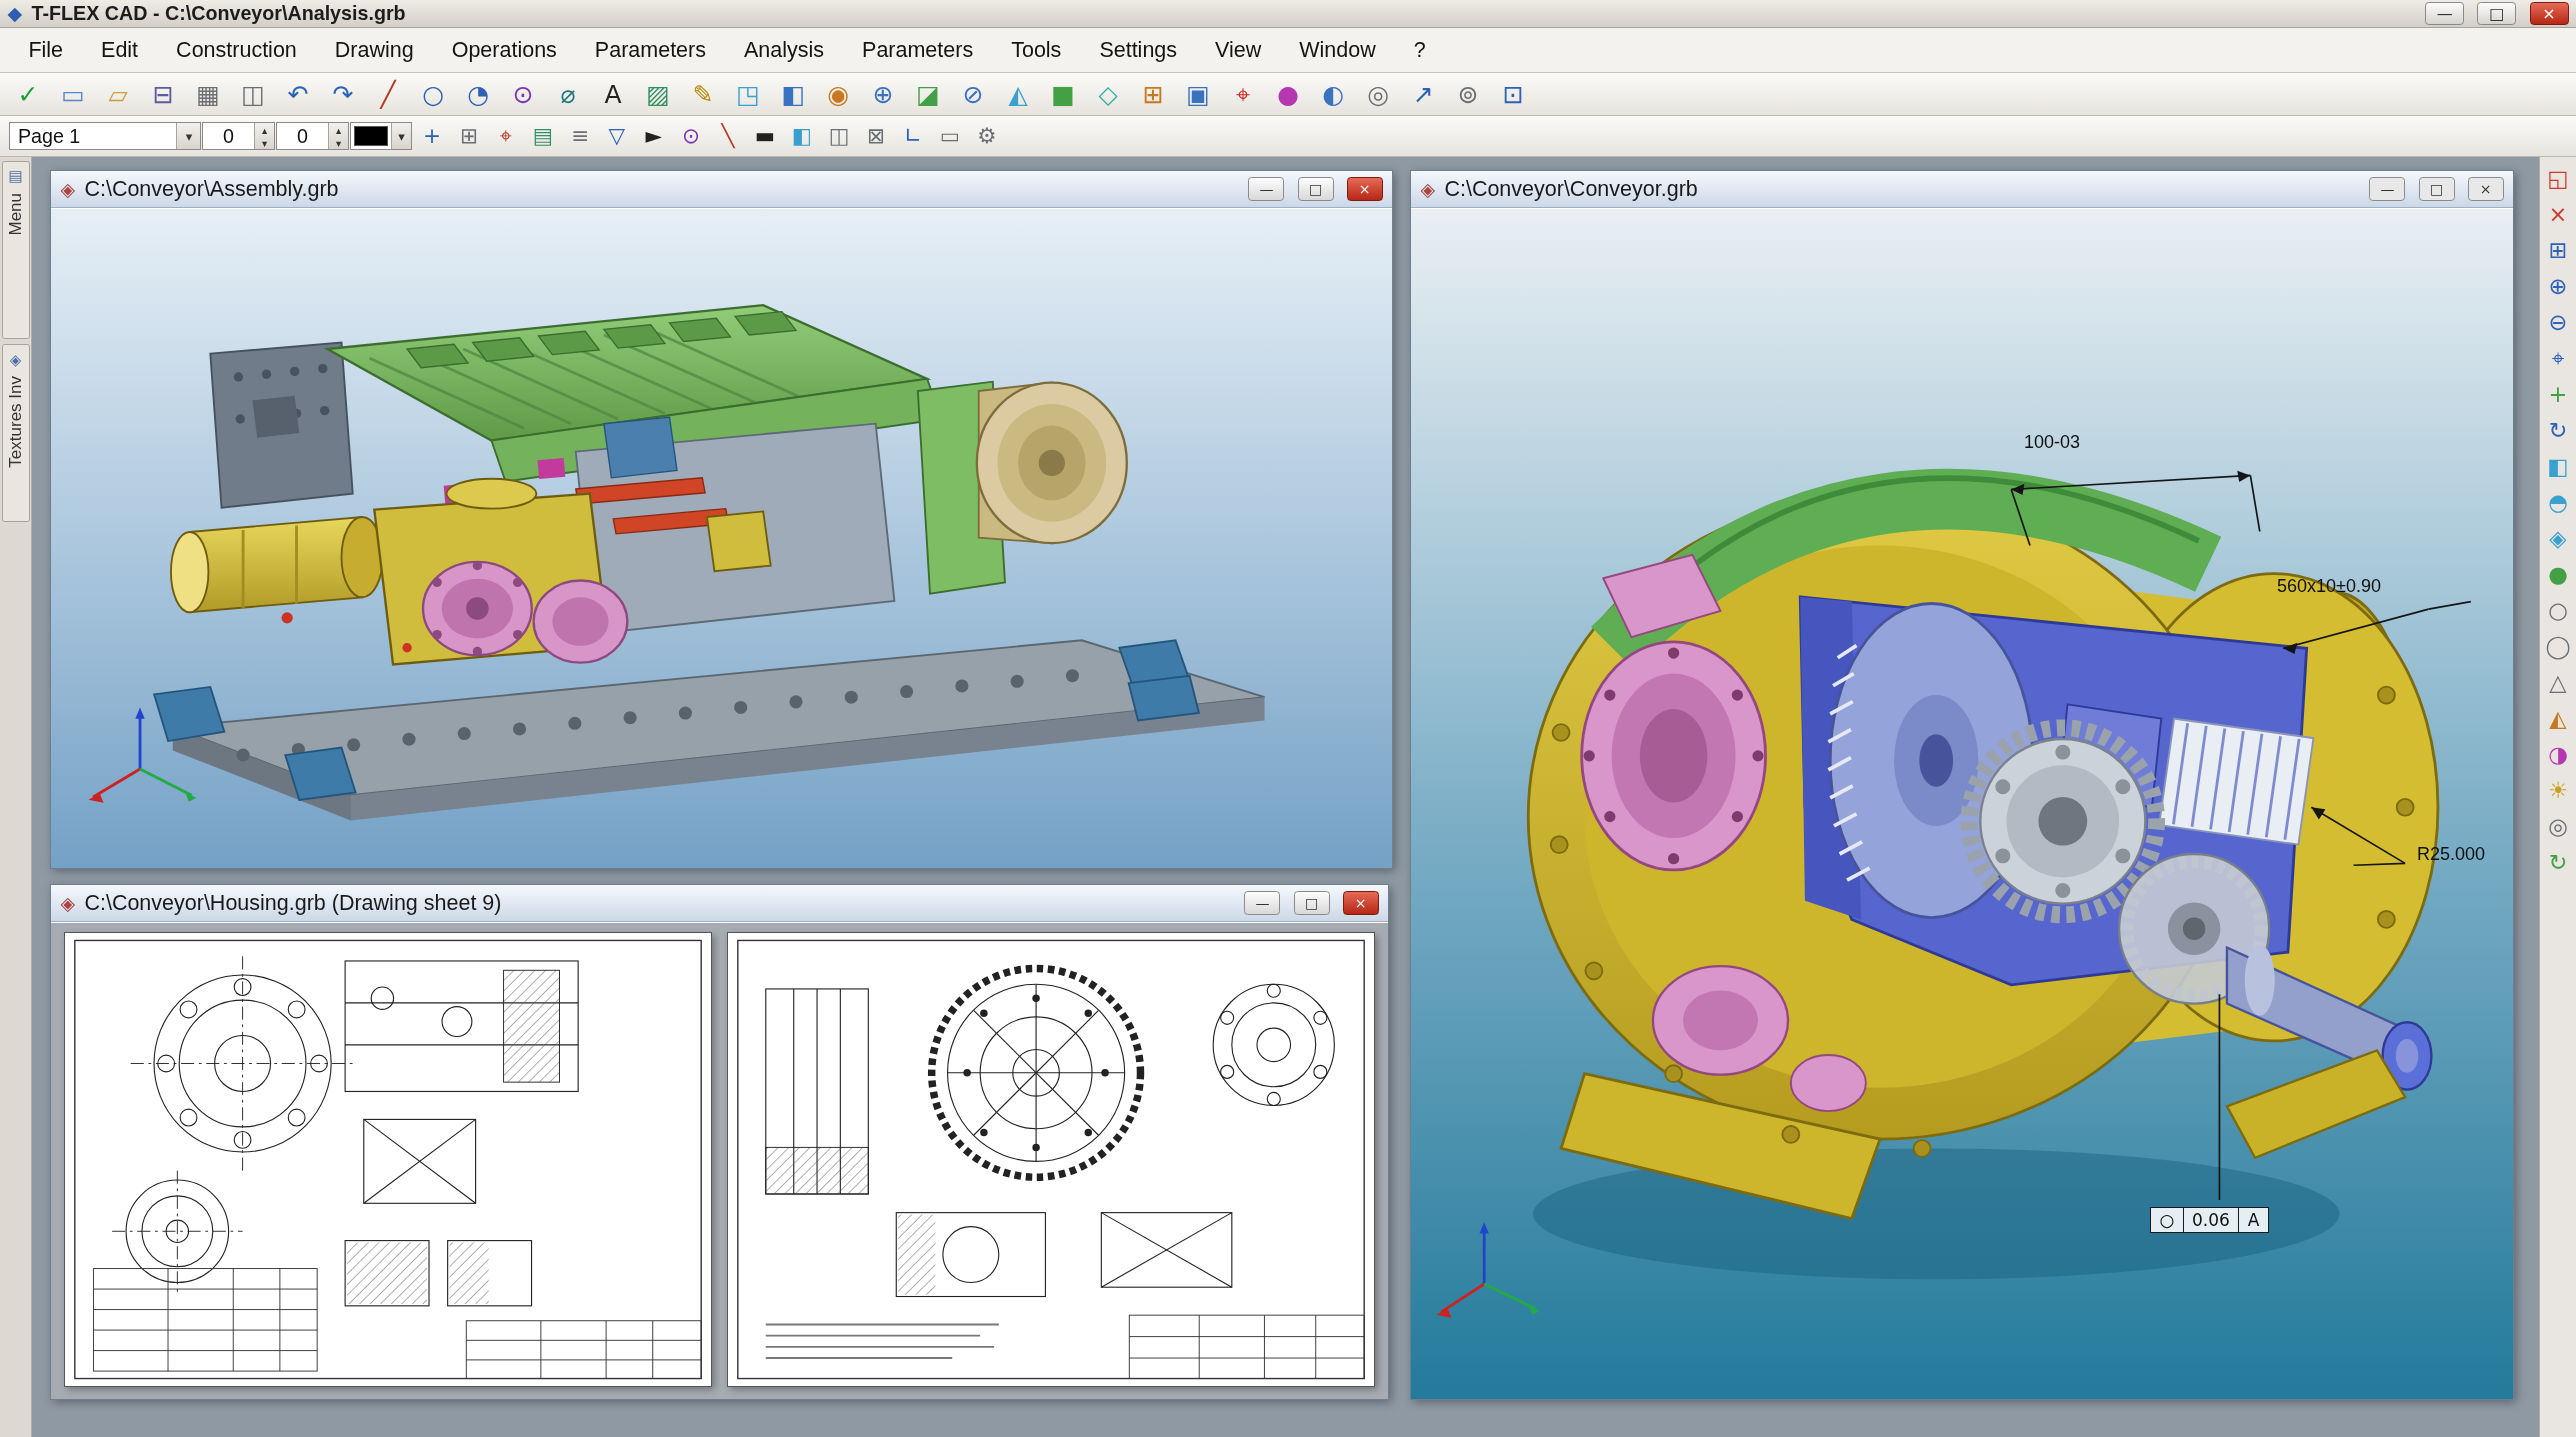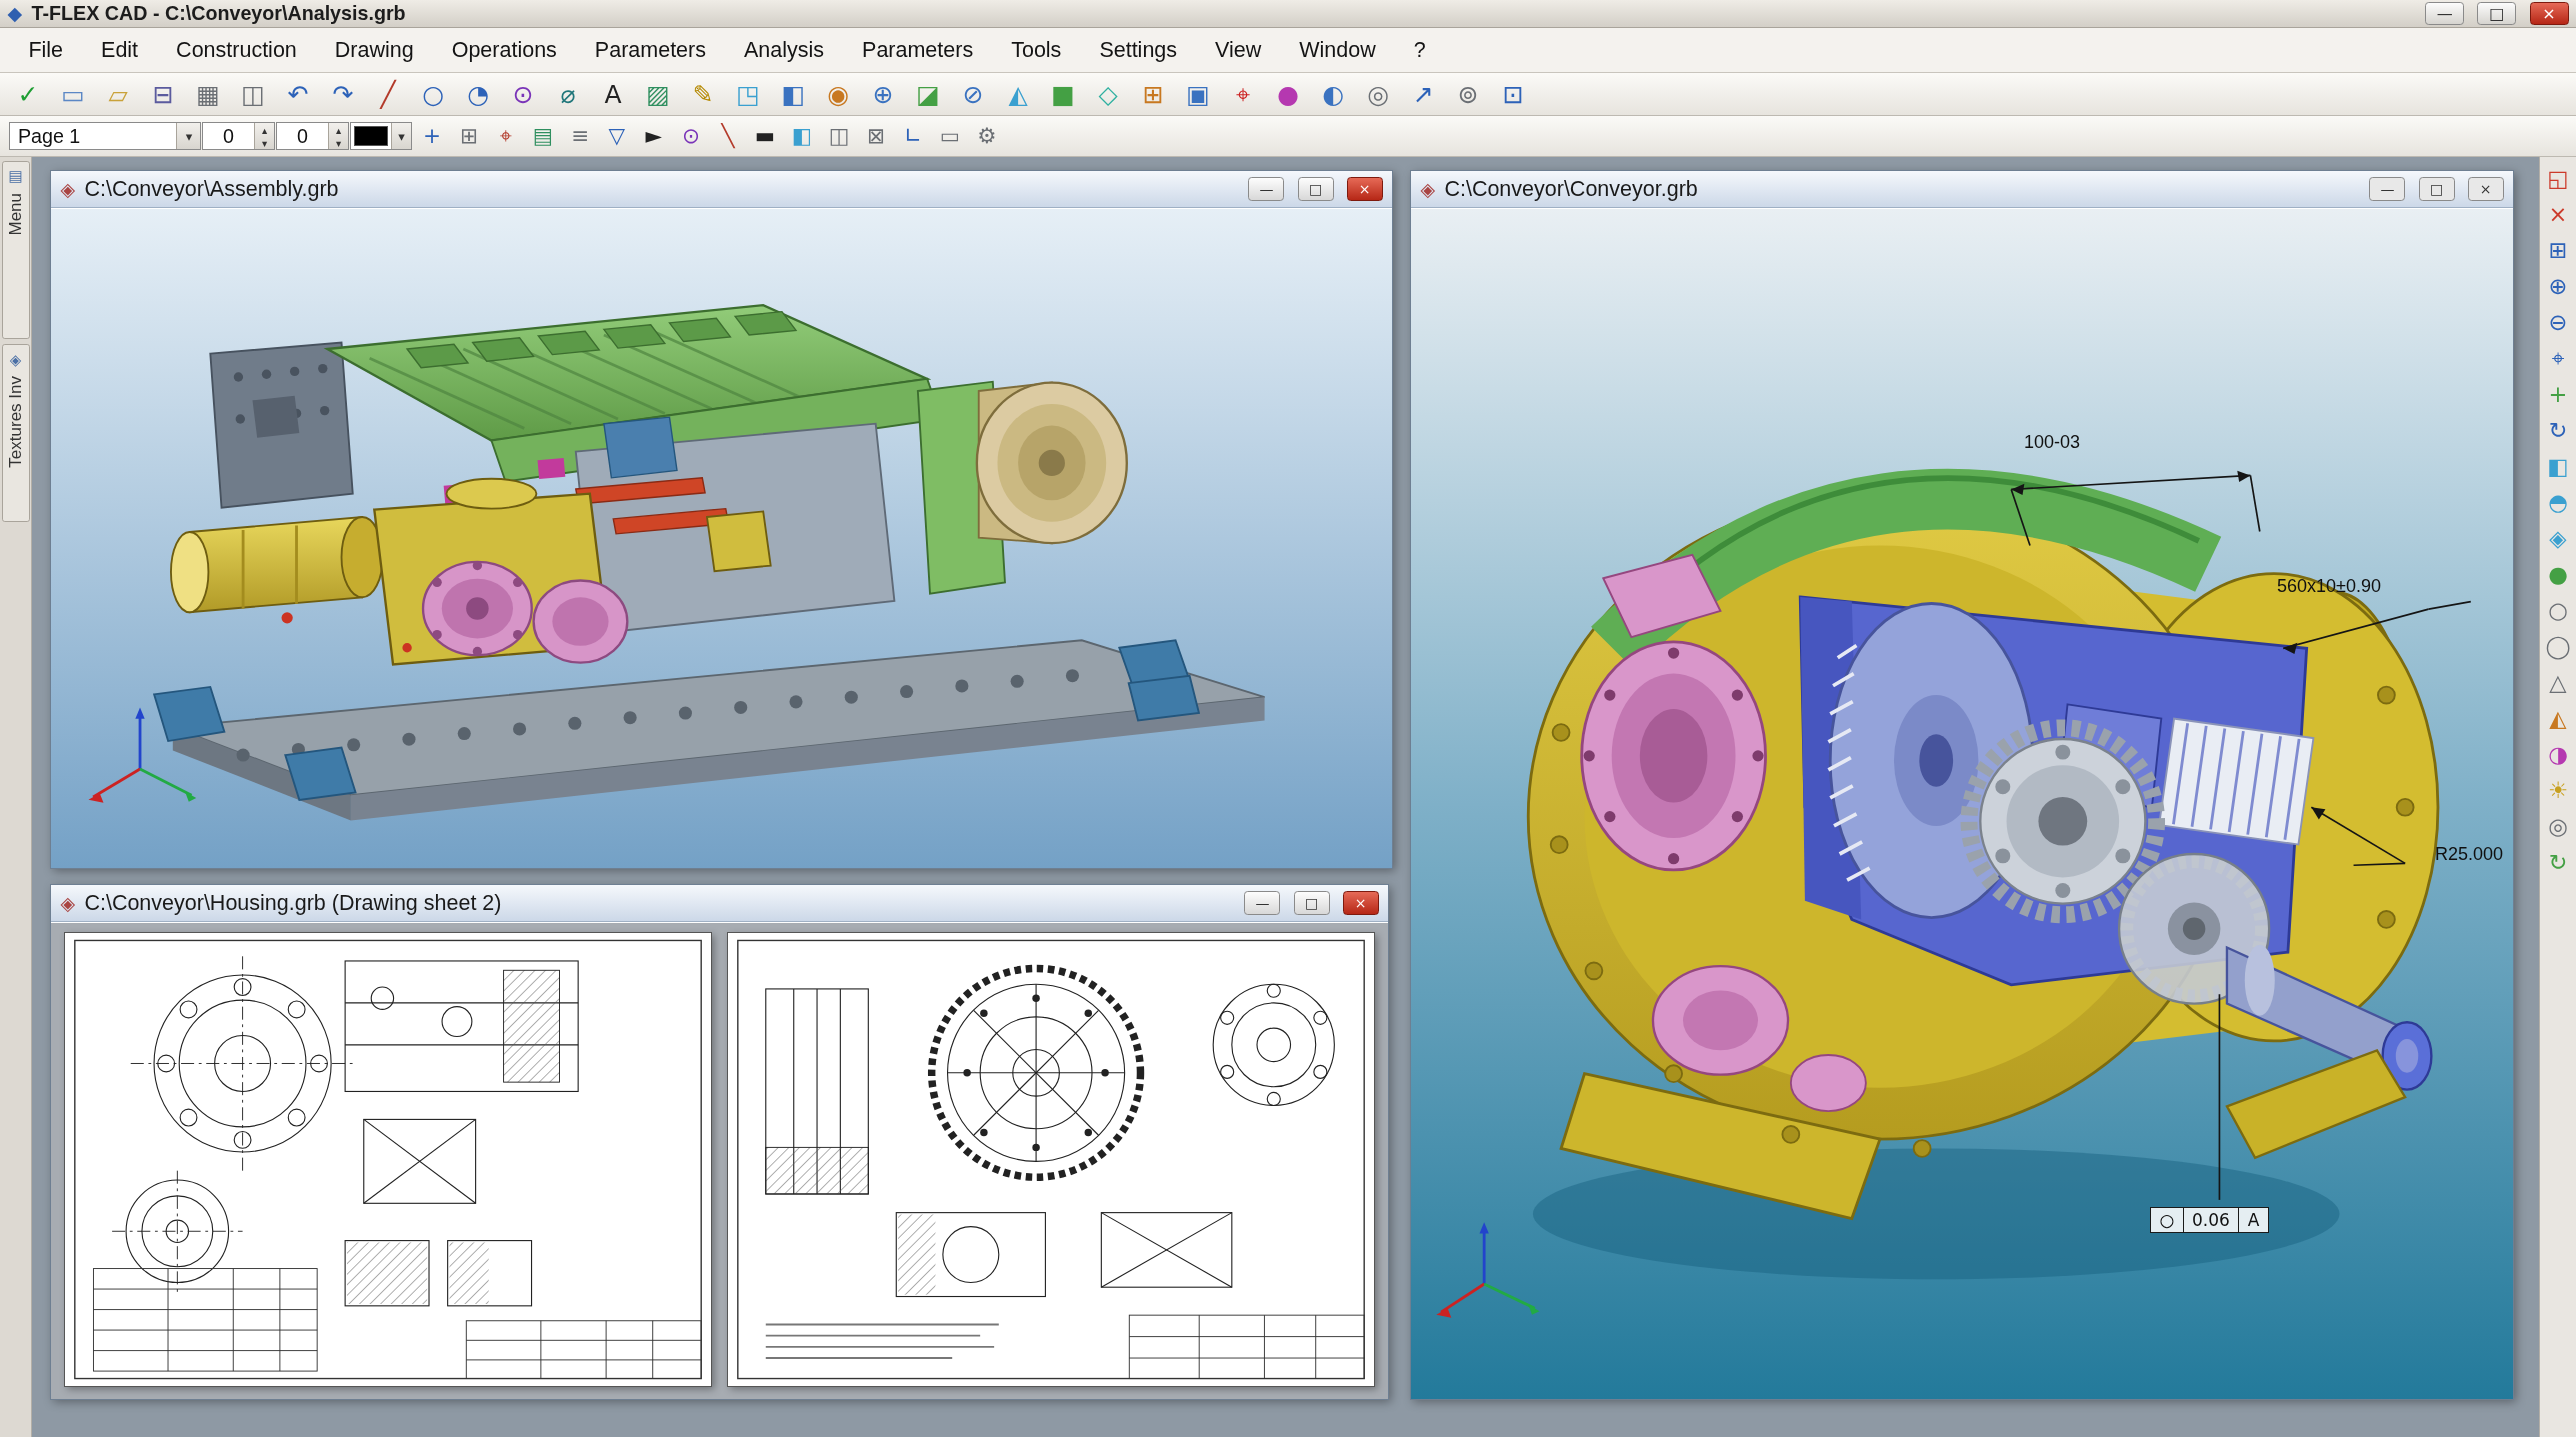--- a/index.html
+++ b/index.html
@@ -448,21 +448,21 @@
             <polygon points="40,633 52,626 56,636" fill="#cc2222"></polygon>
             <polygon points="155,631 143,624 147,635" fill="#22aa44"></polygon>
           </g>
         </svg>
       </div>
     </div>
 
     <div class="child-window" style="left:50px; top:727px; width:1339px; height:516px;">
       <div class="child-titlebar">
         <span class="child-doc-icon">◈</span>
-        <span class="child-title">C:\Conveyor\Housing.grb (Drawing sheet 2)</span>
+        <span class="child-title">C:\Conveyor\Housing.grb (Drawing sheet 9)</span>
         <span class="child-spacer"></span>
         <span class="child-btn">—</span>
         <span class="child-btn">□</span>
         <span class="child-btn close-red">×</span>
       </div>
       <div class="child-content housing-content">
 
         <div class="sheet" style="left:13px; top:9.4px; width:648px; height:455px;">
           <svg viewBox="0 0 692 486">
             <defs>
@@ -718,21 +718,21 @@
             <line x1="78" y1="1150" x2="32" y2="1180" stroke="#cc2222"></line>
             <line x1="78" y1="1150" x2="132" y2="1176" stroke="#22aa44"></line>
             <polygon points="78,1084 73,1096 83,1096" fill="#2244cc"></polygon>
             <polygon points="27,1183 39,1176 43,1186" fill="#cc2222"></polygon>
             <polygon points="137,1179 125,1172 129,1183" fill="#22aa44"></polygon>
           </g>
         </svg>
 
         <div class="dim-label" style="left:613px; top:223px;">100-03</div>
         <div class="dim-label" style="left:866px; top:367px;">560x10±0.90</div>
-        <div class="dim-label" style="right:10px; top:635px;text-align:right;">R25.000</div>
+        <div class="dim-label" style="right:28px; top:635px;text-align:right;">R25.000</div>
         <div class="gdt" style="left:739px; top:998px;">
           <span>○</span>
           <span>0.06</span>
           <span>A</span>
         </div>
       </div>
     </div>
 
   </div>
 

